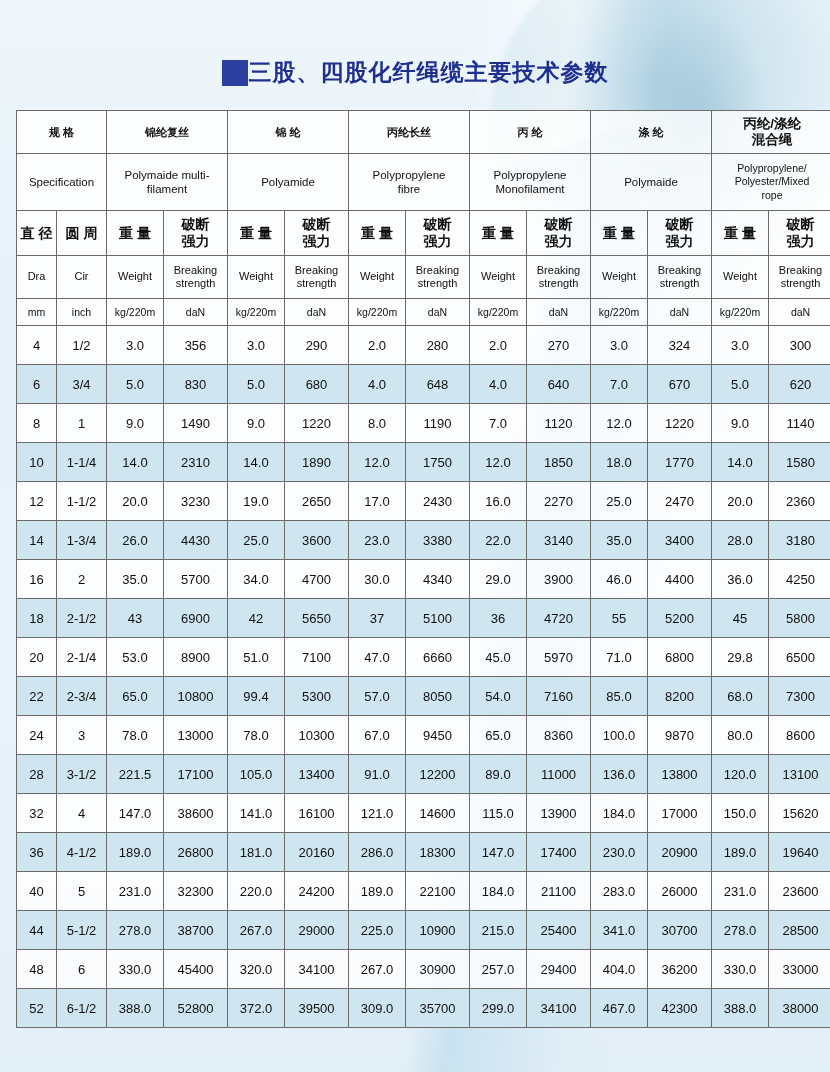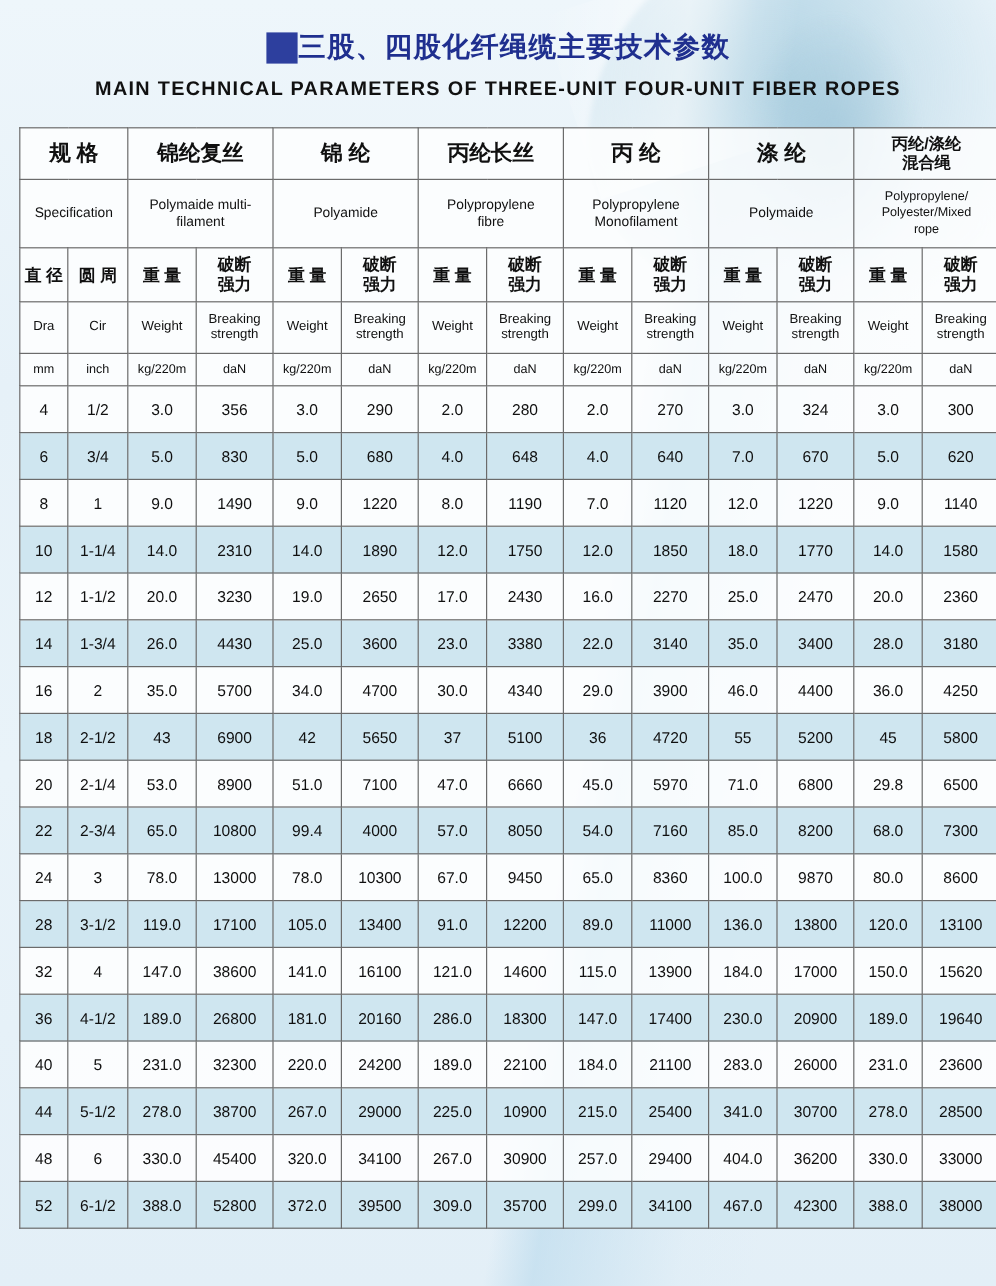--- a/index.html
+++ b/index.html
@@ -49,20 +49,21 @@
   .title-wrap {
     position: relative;
     padding: 24px 0 6px 0;
     text-align: center;
   }
   .title-cn-row {
     display: flex;
     align-items: center;
     justify-content: center;
     gap: 1px;
+    margin-top: 33px;
   }
   .title-bar {
     width: 26px;
     height: 26px;
     background: #2d3f9e;
   }
   .title-cn {
     font-family: "DejaVu Sans", sans-serif;
     font-size: 23px;
     font-weight: bold;
@@ -92,21 +93,21 @@
     border: 1px solid #6b6b6b;
     text-align: center;
     vertical-align: middle;
     font-family: "Liberation Sans", sans-serif;
     color: #101010;
     padding: 2px 1px;
   }
   
   .hdr-cn {
     font-family: "DejaVu Sans", sans-serif;
-    font-size: 18px;
+    font-size: 11px;
     font-weight: bold;
     color: #8a2a10;
     height: 38px;
     line-height: 1.18;
     background: rgba(255,255,255,0.6);
   }
   .hdr-cn.small {
     font-size: 13.5px;
   }
   .hdr-en {
@@ -159,21 +160,20 @@
 <div class="page">
   <div class="bg-blob"></div>
   <div class="bg-blob2"></div>
   <div class="bg-diag"></div>
 
   <div class="title-wrap">
     <div class="title-cn-row">
       <span class="title-bar"></span>
       <span class="title-cn">三股、四股化纤绳缆主要技术参数</span>
     </div>
-    <div class="title-en">MAIN TECHNICAL PARAMETERS OF THREE-UNIT FOUR-UNIT FIBER ROPES</div>
   </div>
 
   <div class="table-wrap">
     <table class="spec">
       <colgroup>
         <col class="col-dia">
           <col class="col-cir">
         <col class="col-w">
           <col class="col-b">
         <col class="col-w">
@@ -463,21 +463,21 @@
             <td>6800</td>
             <td>29.8</td>
             <td>6500</td>
           </tr>
           <tr class="alt">
             <td>22</td>
             <td>2-3/4</td>
             <td>65.0</td>
             <td>10800</td>
             <td>99.4</td>
-            <td>4000</td>
+            <td>5300</td>
             <td>57.0</td>
             <td>8050</td>
             <td>54.0</td>
             <td>7160</td>
             <td>85.0</td>
             <td>8200</td>
             <td>68.0</td>
             <td>7300</td>
           </tr>
           <tr class="plain">
@@ -492,21 +492,21 @@
             <td>65.0</td>
             <td>8360</td>
             <td>100.0</td>
             <td>9870</td>
             <td>80.0</td>
             <td>8600</td>
           </tr>
           <tr class="alt">
             <td>28</td>
             <td>3-1/2</td>
-            <td>119.0</td>
+            <td>221.5</td>
             <td>17100</td>
             <td>105.0</td>
             <td>13400</td>
             <td>91.0</td>
             <td>12200</td>
             <td>89.0</td>
             <td>11000</td>
             <td>136.0</td>
             <td>13800</td>
             <td>120.0</td>

